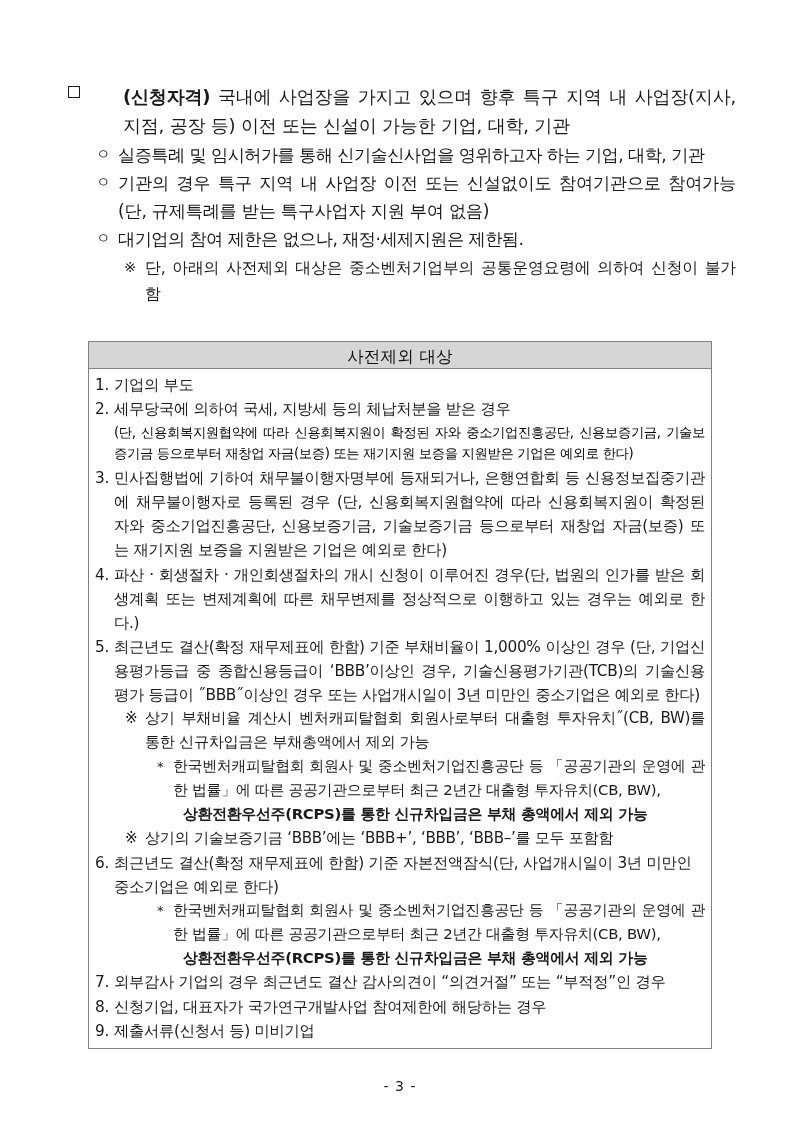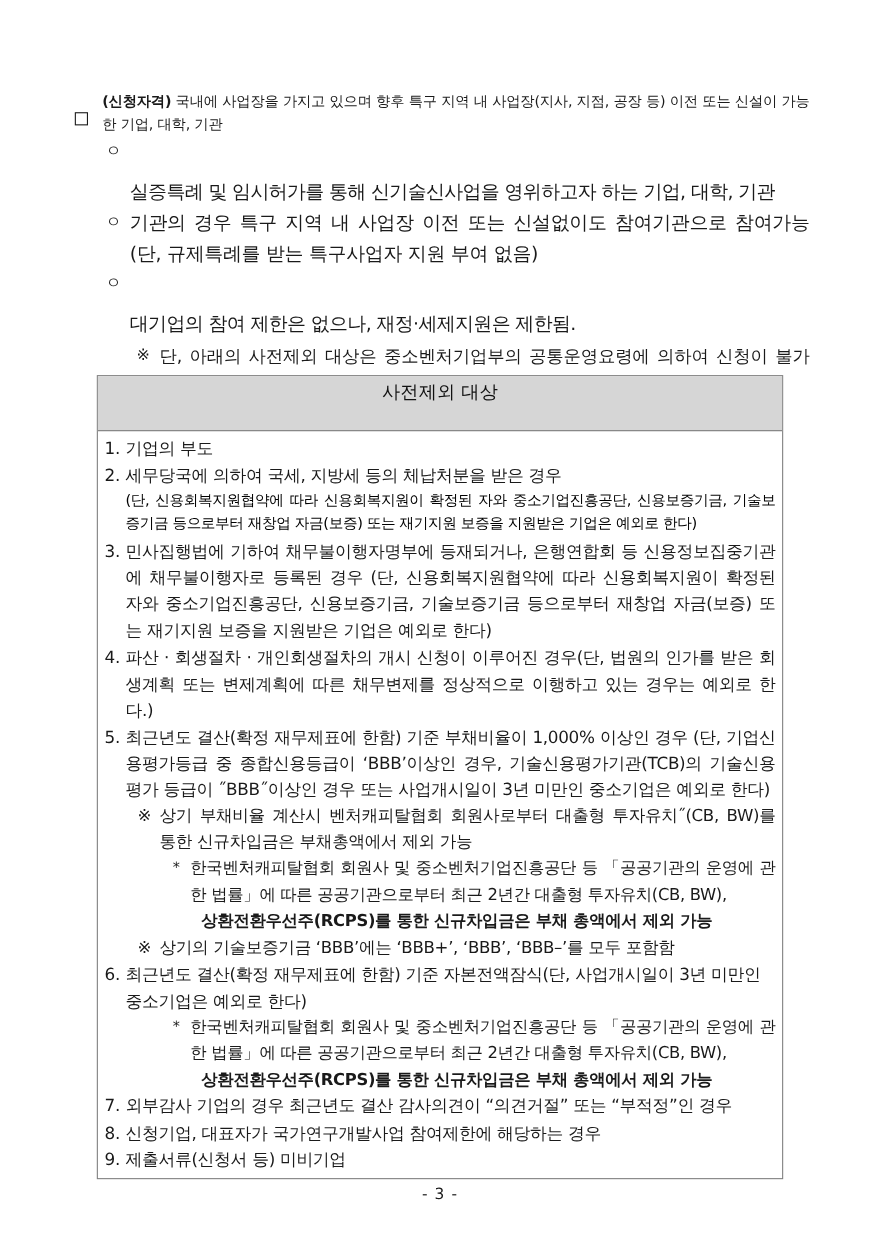--- a/index.html
+++ b/index.html
@@ -28,25 +28,26 @@
   
   .top-block {
     position: absolute;
     left: 68px;
     top: 82px;
     width: 668px;
   }
 
   .lvl1 {
     display: flex;
-    align-items: flex-end;
-    font-size: 13px;
+    align-items: flex-start;
+    font-size: 18px;
     line-height: 1.62;
     letter-spacing: -0.2px;
     margin-bottom: 1px;
+    gap: 30px;
   }
   .lvl1 .marker {
     flex: 0 0 auto;
     width: 25px;
     font-size: 15px;
     line-height: 1.72;
     color: #1a1a1a;
   }
   .lvl1 .body {
     flex: 1 1 auto;
@@ -73,21 +74,20 @@
     line-height: 1.88;
   }
   .lvl2 .body {
     flex: 1 1 auto;
     text-align: justify;
     text-justify: inter-character;
   }
   .lvl2.tight .body {
     text-align: left;
     letter-spacing: -0.55px;
-    margin-top: 36px;
   }
 
   .lvl3 {
     display: flex;
     align-items: flex-start;
     font-size: 15.8px;
     line-height: 1.63;
     letter-spacing: -0.15px;
     margin-left: 56px;
     margin-top: 2px;
@@ -113,21 +113,21 @@
     border: 1px solid #808080;
     box-sizing: border-box;
     background: #ffffff;
   }
   .excl-head {
     background: #d6d6d6;
     border-bottom: 1px solid #808080;
     text-align: center;
     font-size: 16.5px;
     line-height: 1.0;
-    padding: 7px 0 25px 0;
+    padding: 7px 0 2px 0;
     letter-spacing: 0.2px;
     color: #111;
   }
   .excl-body {
     padding: 4px 6px 5px 6px;
   }
 
   .row {
     display: flex;
     align-items: flex-start;

